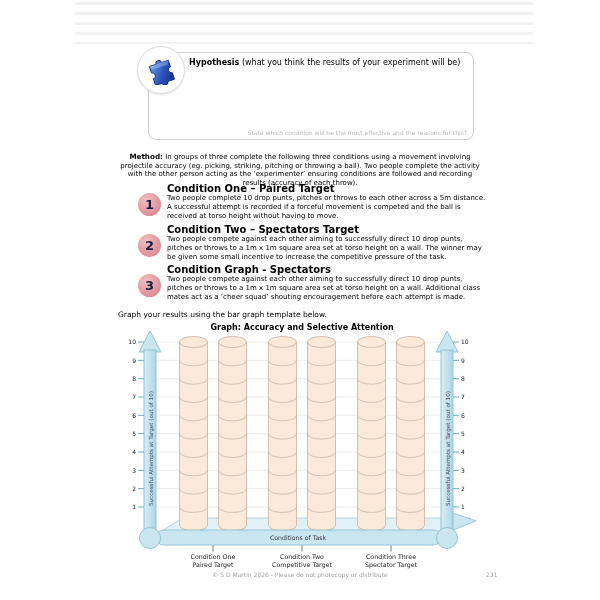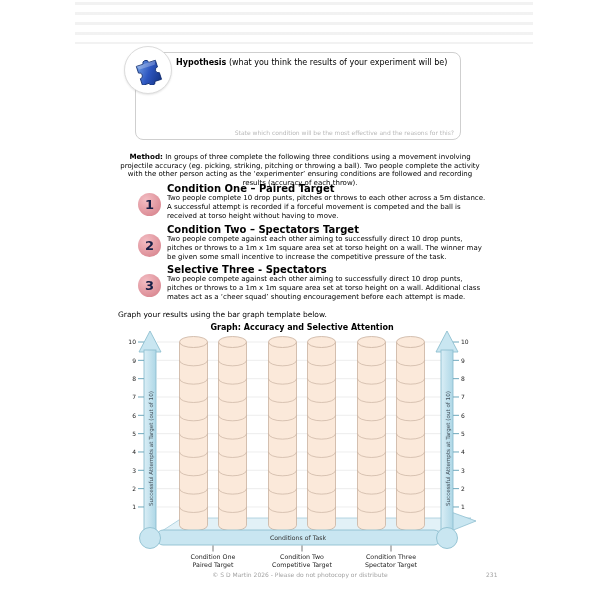--- a/index.html
+++ b/index.html
@@ -14,21 +14,21 @@
 
   
   .bleed {
     position:absolute; left:75px; top:2px; width:458px; height:42px;
     background:repeating-linear-gradient(to bottom, rgba(90,90,90,0.08) 0 3px, transparent 3px 10px);
     filter:blur(0.7px);
   }
 
   
   .hyp-box {
-    position:absolute; left:135px; top:52px; width:324px; height:86px;
+    position:absolute; left:148px; top:52px; width:324px; height:86px;
     border:1px solid #cfcfcf; border-radius:8px; background:#fff;
   }
   .hyp-icon {
     position:absolute; left:-12px; top:-7px; width:46px; height:46px;
     border-radius:50%; background:#fff; border:1px solid #dcdcdc;
     box-shadow:0 1px 2px rgba(0,0,0,0.10);
     display:flex; align-items:center; justify-content:center;
   }
   .hyp-title { position:absolute; left:40px; top:5px; font-size:8px; white-space:nowrap; }
   .hyp-title b { font-size:8px; }
@@ -101,21 +101,21 @@
   </div>
 
   <div class="cond" style="top:224px;">
     <div class="cond-num">2</div>
     <div class="cond-title">Condition Two – Spectators Target</div>
     <div class="cond-text">Two people compete against each other aiming to successfully direct 10 drop punts, pitches or throws to a 1m x 1m square area set at torso height on a wall. The winner may be given some small incentive to increase the competitive pressure of the task.</div>
   </div>
 
   <div class="cond" style="top:264px;">
     <div class="cond-num">3</div>
-    <div class="cond-title">Selective Three - Spectators</div>
+    <div class="cond-title">Condition Graph - Spectators</div>
     <div class="cond-text">Two people compete against each other aiming to successfully direct 10 drop punts, pitches or throws to a 1m x 1m square area set at torso height on a wall. Additional class mates act as a ‘cheer squad’ shouting encouragement before each attempt is made.</div>
   </div>
 
   <p class="graph-intro">Graph your results using the bar graph template below.</p>
 
   <svg id="chart-svg" viewBox="120 318 365 256">
     <defs>
       <linearGradient id="axg" x1="0" y1="0" x2="1" y2="0">
         <stop offset="0" stop-color="#daeef6"></stop>
         <stop offset="1" stop-color="#aed7e6"></stop>

